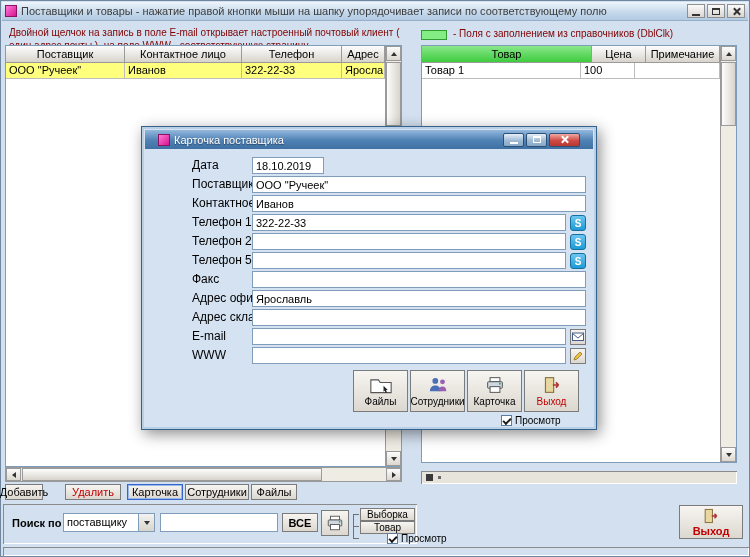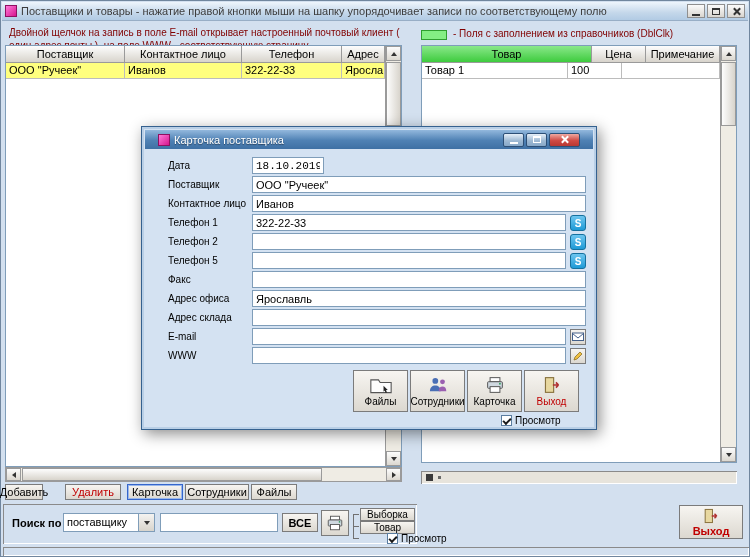--- a/index.html
+++ b/index.html
@@ -103,21 +103,21 @@
   .dialog { position:absolute; left:141px; top:126px; width:456px; height:304px; z-index:10;
     background:#d4e2f2; border:1px solid #35618f;
     box-shadow:inset 0 0 0 2px #b9cfe6, 3px 4px 14px rgba(0,0,0,.45); }
   .dlg-titlebar { position:absolute; left:3px; right:3px; top:3px; height:19px;
     background:linear-gradient(#93b8dd,#4f81b4 55%,#3e70a4);
     display:flex; align-items:center; gap:4px; padding:0 13px; }
   .dlg-title { flex:1; color:#fff; font-size:11px; text-shadow:0 1px 1px rgba(0,0,0,.45); white-space:nowrap; overflow:hidden; }
   .dlg-btn { width:21px; height:14px; border:1px solid #2d4f76; border-radius:2px;
     background:linear-gradient(#e6eff8,#9fbad4 55%,#87a8c8); display:flex; align-items:center; justify-content:center; }
   .dlg-btn.close { width:31px; background:linear-gradient(#f0a8a0,#cf4a44 55%,#b83832); }
-  .dlg-label { position:absolute; left:26px; height:17px; line-height:17px; font-size:10px; }
+  .dlg-label { position:absolute; left:50px; height:17px; line-height:17px; font-size:12px; }
   .dlg-input { position:absolute; left:110px; height:17px; background:#fff; border:1px solid #7f9db9;
     font-family:"Liberation Sans",sans-serif; font-size:11px; padding:1px 3px; }
   .w-full { width:334px; } .w-short { width:314px; } .w-date { width:72px; }
   .side-btn { position:absolute; left:428px; width:16px; height:16px; display:flex; align-items:center; justify-content:center; padding:0; }
   .skype-btn { position:absolute; left:428px; width:16px; height:16px; border:1px solid #15709e; border-radius:3px;
     background:linear-gradient(#6ec6f0,#1e9ad6); color:#fff; font-weight:bold; font-size:10px;
     display:flex; align-items:center; justify-content:center; }
   .dlg-big-btn { position:absolute; top:243px; width:55px; height:42px; display:flex; flex-direction:column;
     align-items:center; justify-content:center; gap:2px; font-size:10px; }
   .dlg-preview { position:absolute; left:327px; top:288px; }
@@ -180,21 +180,21 @@
       </span>
   </div>
 
   <div class="grid products">
     <div class="hdr-row">
       <div class="hdr green" style="width:170px">Товар</div>
       <div class="hdr" style="width:54px">Цена</div>
       <div class="hdr" style="flex:1">Примечание</div>
     </div>
     <div class="data-row">
-      <div class="cell" style="width:146px">Товар 1</div>
+      <div class="cell" style="width:159px">Товар 1</div>
       <div class="cell" style="width:54px">100</div>
       <div class="cell" style="flex:1"></div>
     </div>
     <div class="vscroll">
       <span class="sbtn up">
           <span class="tri up"></span>
         </span>
       <span class="vthumb"></span>
       <span class="sbtn down">
           <span class="tri down"></span>
@@ -264,21 +264,21 @@
       <span class="dlg-btn">
           <span class="g-max white"></span>
         </span>
       <span class="dlg-btn close">
           <span class="g-close white"></span>
         </span>
     </span>
   </div>
 
   <span class="dlg-label" style="top:30px">Дата</span>
-  <input class="dlg-input w-date" style="top: 30px; font-family: Liberation Mono, monospace;" value="18.10.2019">
+  <input class="dlg-input w-date" style="top: 30px;" value="18.10.2019">
 
   <span class="dlg-label" style="top:49px">Поставщик</span>
   <input class="dlg-input w-full" style="top: 49px;" value="ООО &quot;Ручеек&quot;">
 
   <span class="dlg-label" style="top:68px">Контактное лицо</span>
   <input class="dlg-input w-full" style="top: 68px;" value="Иванов">
 
   <span class="dlg-label" style="top:87px">Телефон 1</span>
   <input class="dlg-input w-short" style="top: 87px;" value="322-22-33">
   <span class="skype-btn" style="top:88px">

